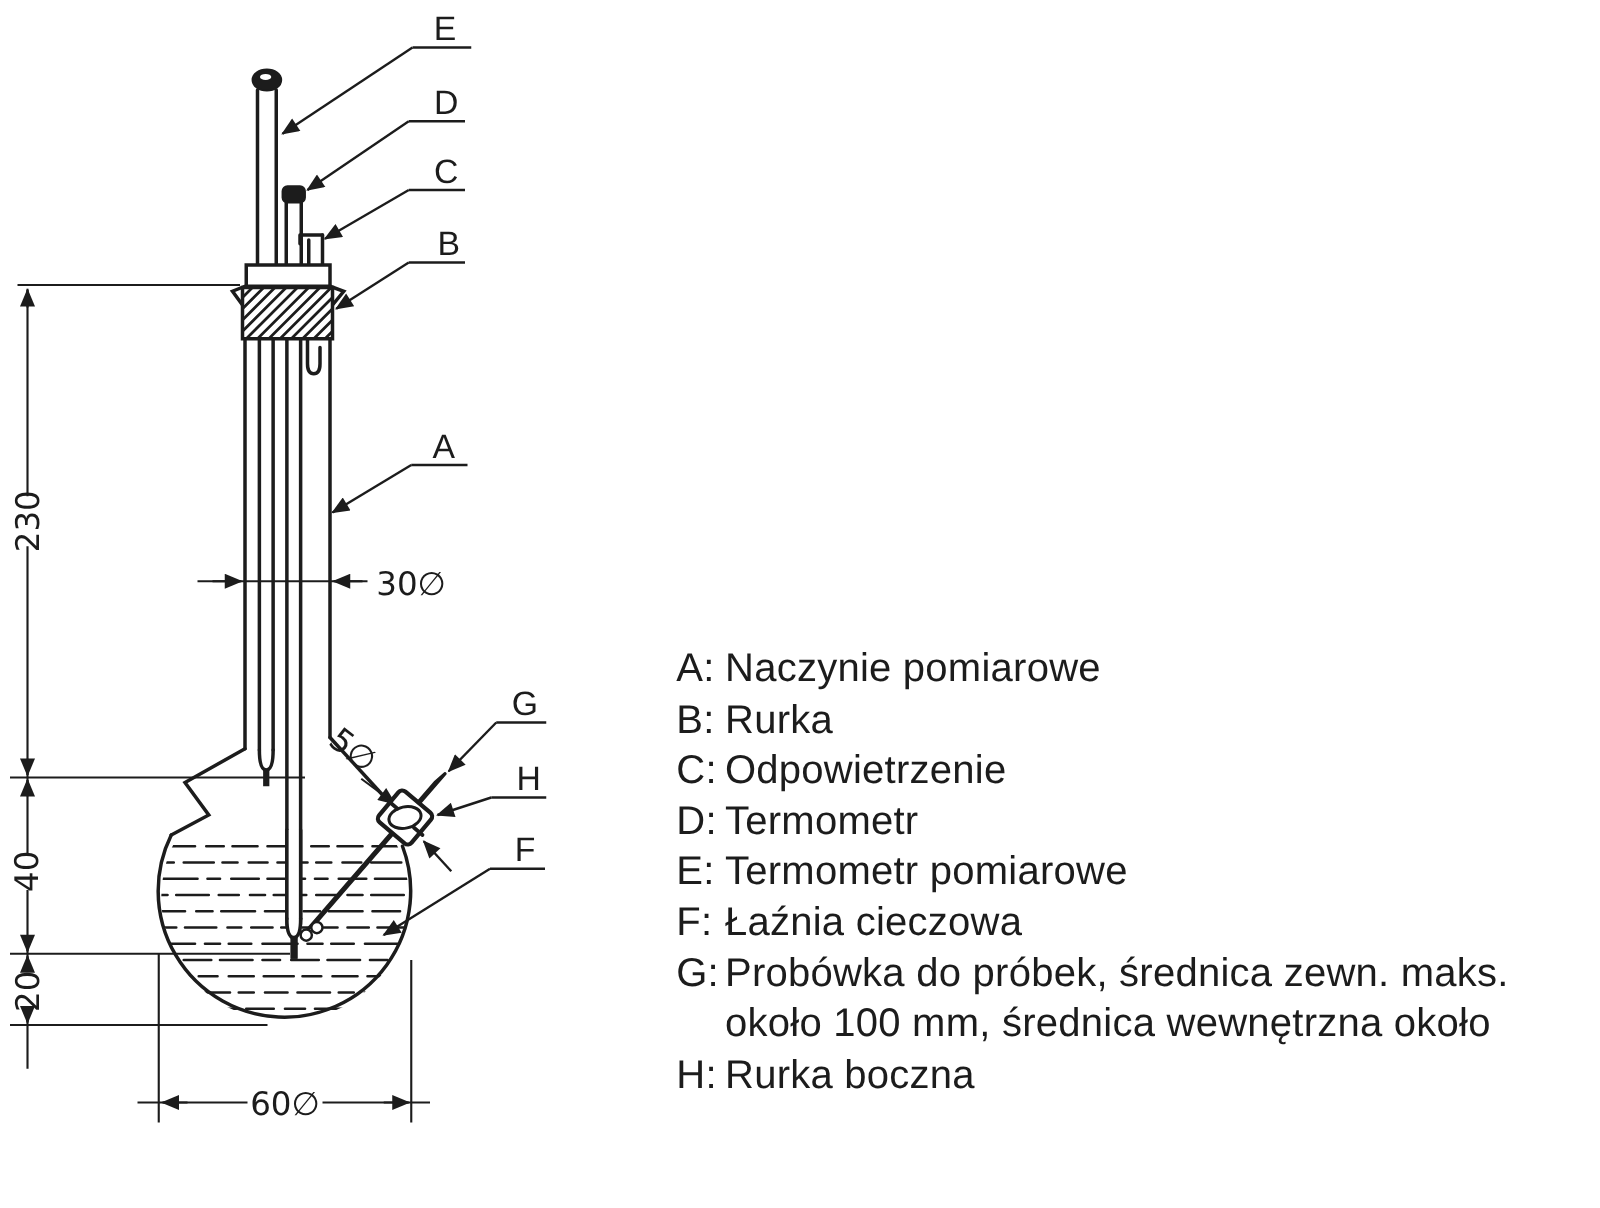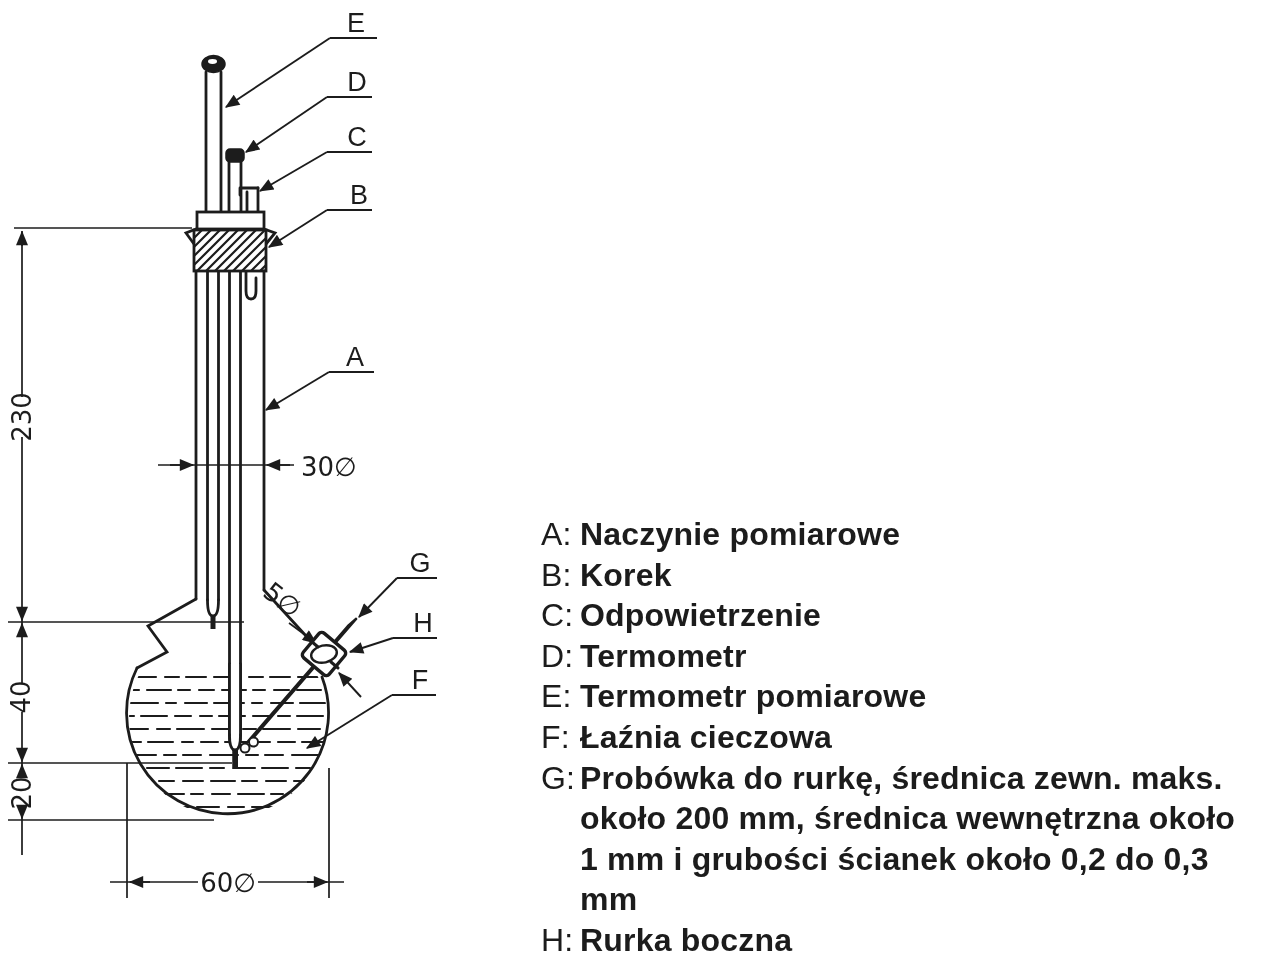--- a/index.html
+++ b/index.html
@@ -10,21 +10,21 @@
   .stage{position:absolute;left:0;top:0;width:1280px;height:966px;background:#fff;}
   svg text{font-family:"Liberation Sans", sans-serif;}
   .part-letter{font-size:27px;fill:#1c1c1c;}
   .dim-text{font-size:26px;fill:#1c1c1c;font-family:"DejaVu Sans","Liberation Sans",sans-serif;}
   .legend{
     position:absolute;left:541px;top:514px;width:730px;
     font-size:32px;line-height:40.6px;color:#1c1c1c;letter-spacing:0.2px;
   }
   .legend-item{display:flex;align-items:flex-start;}
   .legend-letter{flex:0 0 39px;white-space:nowrap;}
-  .legend-lines{flex:1 1 auto;font-weight:bold;}
+  .legend-lines{flex:1 1 auto;}
 </style>
 </head>
 <body>
 
 <div class="stage">
 
   <svg width="500" height="966" viewBox="0 0 500 966" xmlns="http://www.w3.org/2000/svg">
 
     <defs>
       <marker id="ah" viewBox="0 0 12 10" refX="11" refY="5" markerWidth="16" markerHeight="12" markerUnits="userSpaceOnUse" orient="auto">
@@ -188,44 +188,43 @@
   </svg>
 
   
   <div class="legend">
     <div class="legend-item">
       <span class="legend-letter">A:</span>
       <span class="legend-lines">Naczynie pomiarowe</span>
     </div>
     <div class="legend-item">
       <span class="legend-letter">B:</span>
-      <span class="legend-lines">Korek</span>
+      <span class="legend-lines">Rurka</span>
     </div>
     <div class="legend-item">
       <span class="legend-letter">C:</span>
       <span class="legend-lines">Odpowietrzenie</span>
     </div>
     <div class="legend-item">
       <span class="legend-letter">D:</span>
       <span class="legend-lines">Termometr</span>
     </div>
     <div class="legend-item">
       <span class="legend-letter">E:</span>
       <span class="legend-lines">Termometr pomiarowe</span>
     </div>
     <div class="legend-item">
       <span class="legend-letter">F:</span>
       <span class="legend-lines">Łaźnia cieczowa</span>
     </div>
     <div class="legend-item">
       <span class="legend-letter">G:</span>
       <div class="legend-lines">
-        <div>Probówka do rurkę, średnica zewn. maks.</div>
-        <div>około 200 mm, średnica wewnętrzna około</div>
-        <div>1 mm i grubości ścianek około 0,2 do 0,3 mm</div>
+        <div>Probówka do próbek, średnica zewn. maks.</div>
+        <div>około 100 mm, średnica wewnętrzna około</div>
       </div>
     </div>
     <div class="legend-item">
       <span class="legend-letter">H:</span>
       <span class="legend-lines">Rurka boczna</span>
     </div>
   </div>
 
 </div>
 

